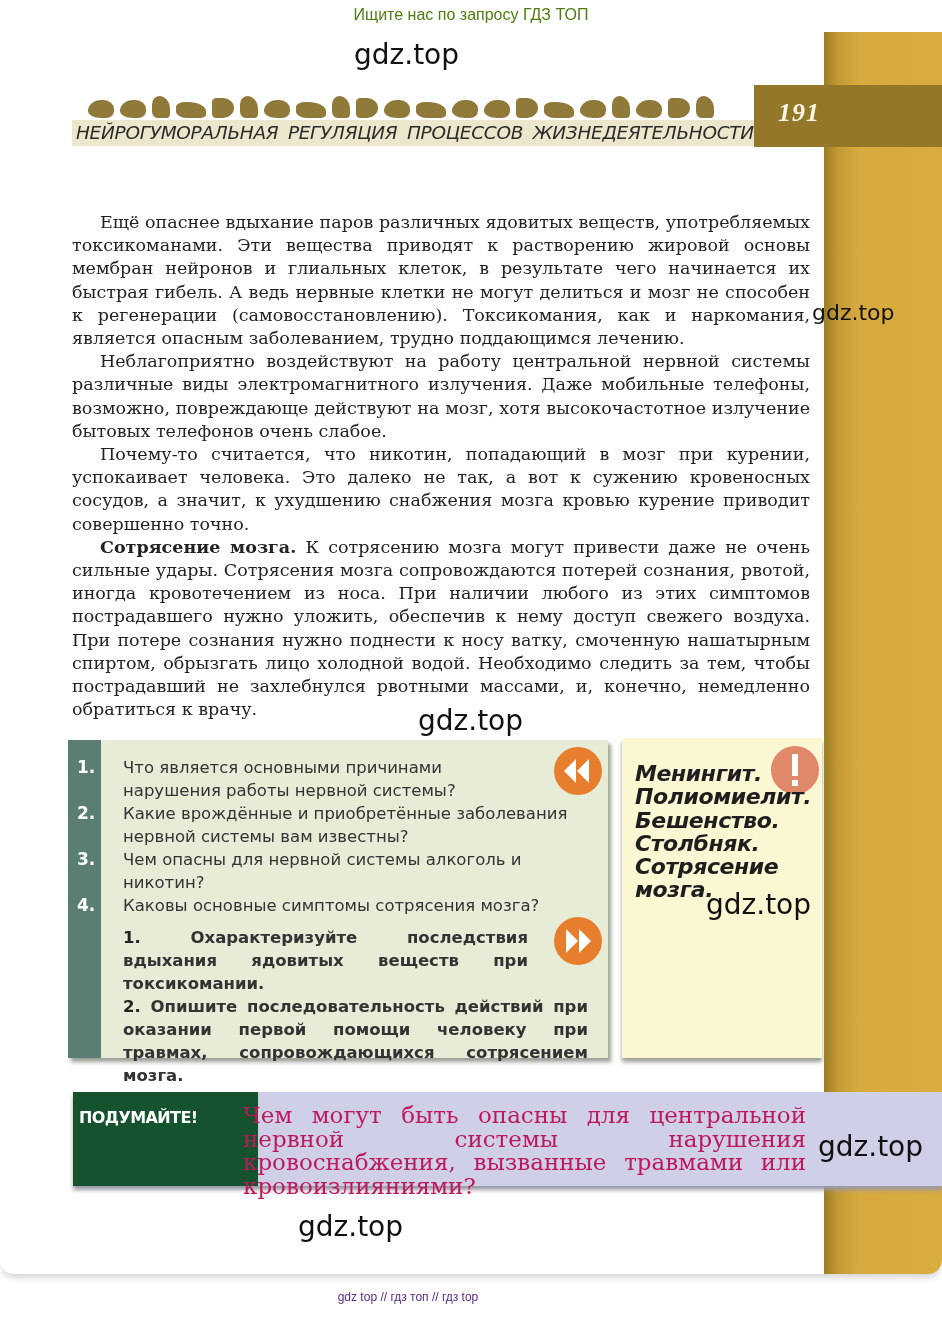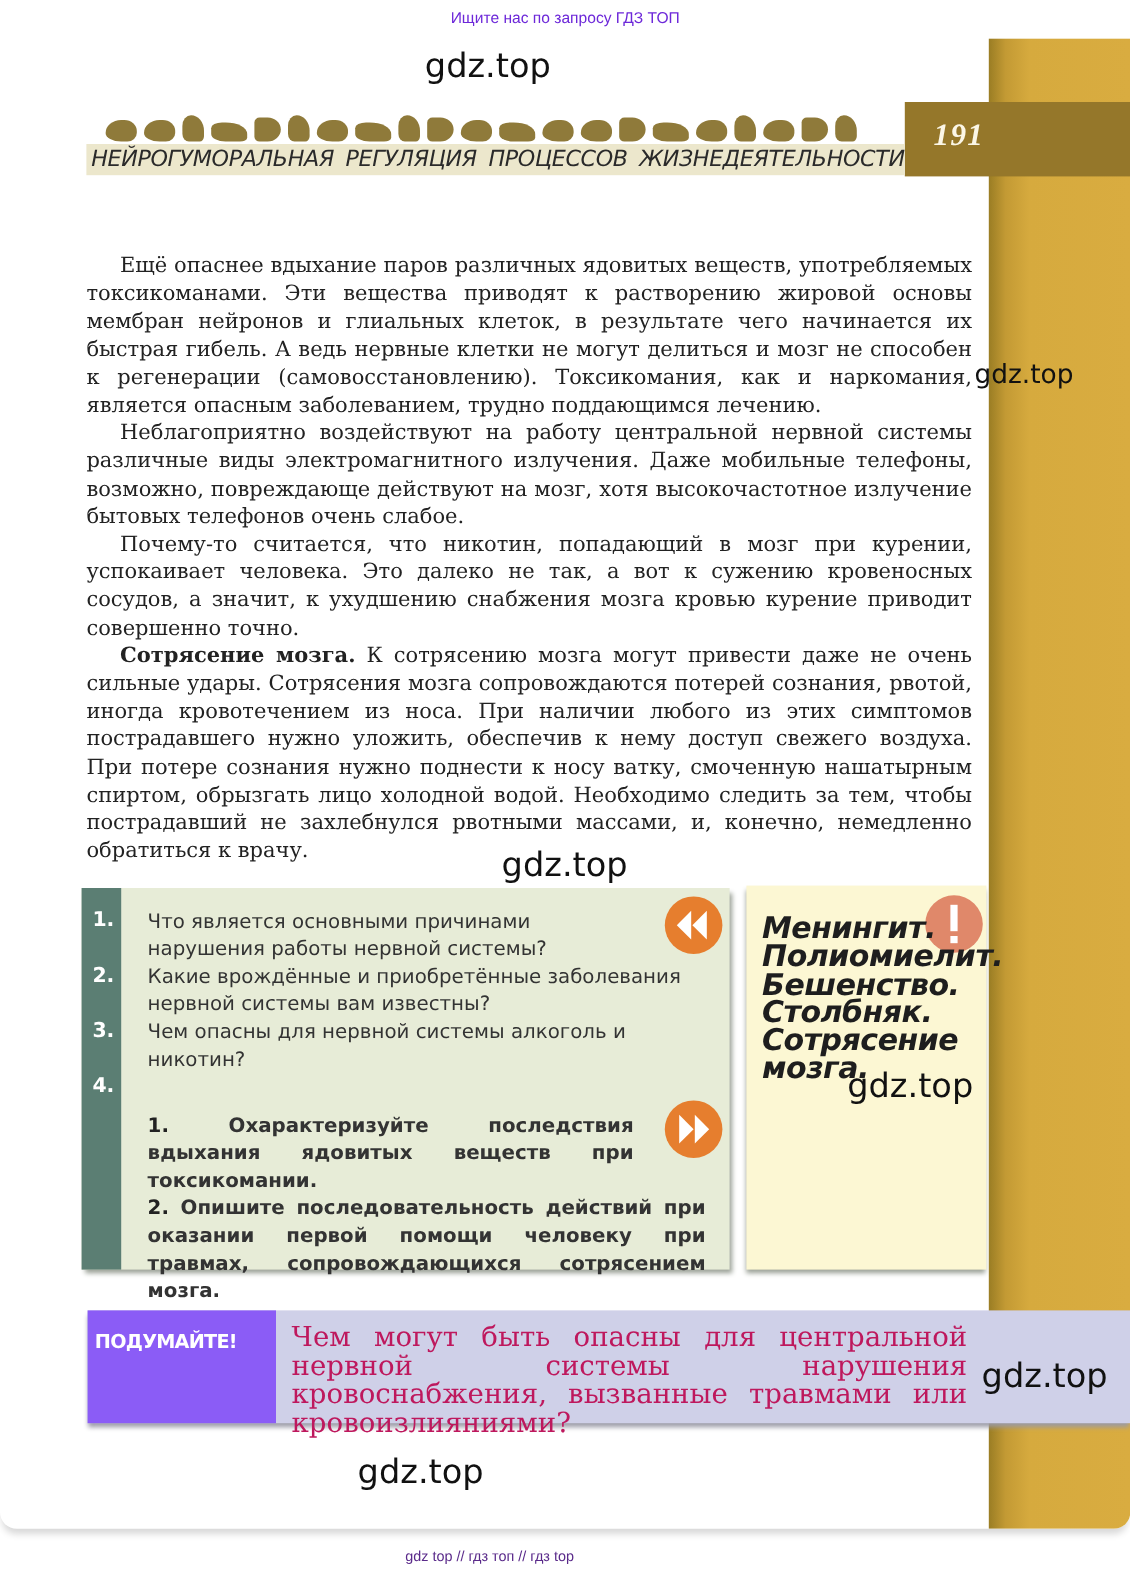--- a/index.html
+++ b/index.html
@@ -3,21 +3,21 @@
 <meta charset="utf-8">
 <style>
   html, body { margin: 0; padding: 0; }
   body {
     width: 942px; height: 1318px; position: relative; overflow: hidden;
     background: #ffffff;
     font-family: "Liberation Sans", sans-serif;
   }
   .topbar {
     position: absolute; left: 0; top: 0; width: 942px; height: 30px;
-    text-align: center; font-size: 13px; line-height: 30px; color: #6d28d9;
+    text-align: center; font-size: 16px; line-height: 30px; color: #4d7c0f;
     font-family: "Liberation Sans", sans-serif;
   }
   .page {
     position: absolute; left: 0; top: 32px; width: 942px; height: 1242px;
     background: #ffffff; border-radius: 0 0 14px 14px;
     box-shadow: 0 6px 6px -2px #d8d8d8;
     overflow: hidden;
   }
   .gold-band {
     position: absolute; left: 824px; top: 0; width: 118px; height: 1242px;
@@ -86,28 +86,28 @@
     position: absolute; width: 48px; height: 48px; border-radius: 50%; background: #e67e2e;
   }
   .round-icon svg { position: absolute; left: 0; top: 0; }
 
   .facts {
     position: absolute; left: 622px; top: 706px; width: 200px; height: 320px;
     background: #fcf7d3; box-shadow: 0 4px 4px #9aa096;
   }
   .facts-list { position: absolute; left: 13px; top: 24px;
     font-family: "DejaVu Sans", sans-serif; font-style: italic; font-weight: bold;
-    font-size: 25px; line-height: 23.3px; color: #1e1e1e; letter-spacing: -0.4px; }
+    font-size: 22px; line-height: 23.3px; color: #1e1e1e; letter-spacing: -0.4px; }
   .warn-icon { position: absolute; left: 149px; top: 8px; width: 48px; height: 48px; border-radius: 50%; background: #e0886a; }
 
   .think {
     position: absolute; left: 73px; top: 1060px; width: 869px; height: 94px;
     background: #cfd0e8; box-shadow: 0 4px 4px #9a9aa6;
   }
-  .think-label-box { position: absolute; left: 0; top: 0; width: 157px; height: 100%; background: #8b5cf6; }
+  .think-label-box { position: absolute; left: 0; top: 0; width: 157px; height: 100%; background: #14532d; padding-left: 28px; }
   .think-label { position: absolute; left: 6px; top: 16px; color: #fff;
     font-family: "DejaVu Sans", sans-serif; font-weight: bold; font-size: 16px; letter-spacing: -0.6px; }
   .think-text { position: absolute; left: 170px; top: 12px; width: 563px;
     font-family: "DejaVu Serif", serif; font-size: 23px; line-height: 23.5px; color: #be185d; text-align: justify; }
 
   .footer {
     position: absolute; left: 0; top: 1290px; width: 816px; text-align: center;
     font-size: 12px; color: #5a2a8a; font-family: "Liberation Sans", sans-serif;
   }
 </style>
@@ -168,20 +168,21 @@
       <div class="q-item">
         <span class="q-num">2.</span>
         <span>Какие врождённые и приобретённые заболевания нервной системы вам известны?</span>
       </div>
       <div class="q-item">
         <span class="q-num">3.</span>
         <span>Чем опасны для нервной системы алкоголь и никотин?</span>
       </div>
       <div class="q-item">
         <span class="q-num">4.</span>
+        <span>Каковы основные симптомы сотрясения мозга?</span>
       </div>
     </div>
     <div class="tasks">
       <div class="t-item first"><b>1.</b><span> Охарактеризуйте последствия вдыхания ядовитых веществ при токсикомании.</span></div>
       <div class="t-item"><b>2.</b><span> Опишите последовательность действий при оказании первой помощи человеку при травмах, сопровождающихся сотрясением мозга.</span></div>
     </div>
     <div class="round-icon" style="left:486px; top:7px;">
       <svg width="48" height="48" viewBox="0 0 48 48">
           <polygon points="22,12 10,24 22,36" fill="#fff"></polygon>
           <polygon points="35,12 23,24 35,36" fill="#fff"></polygon>

